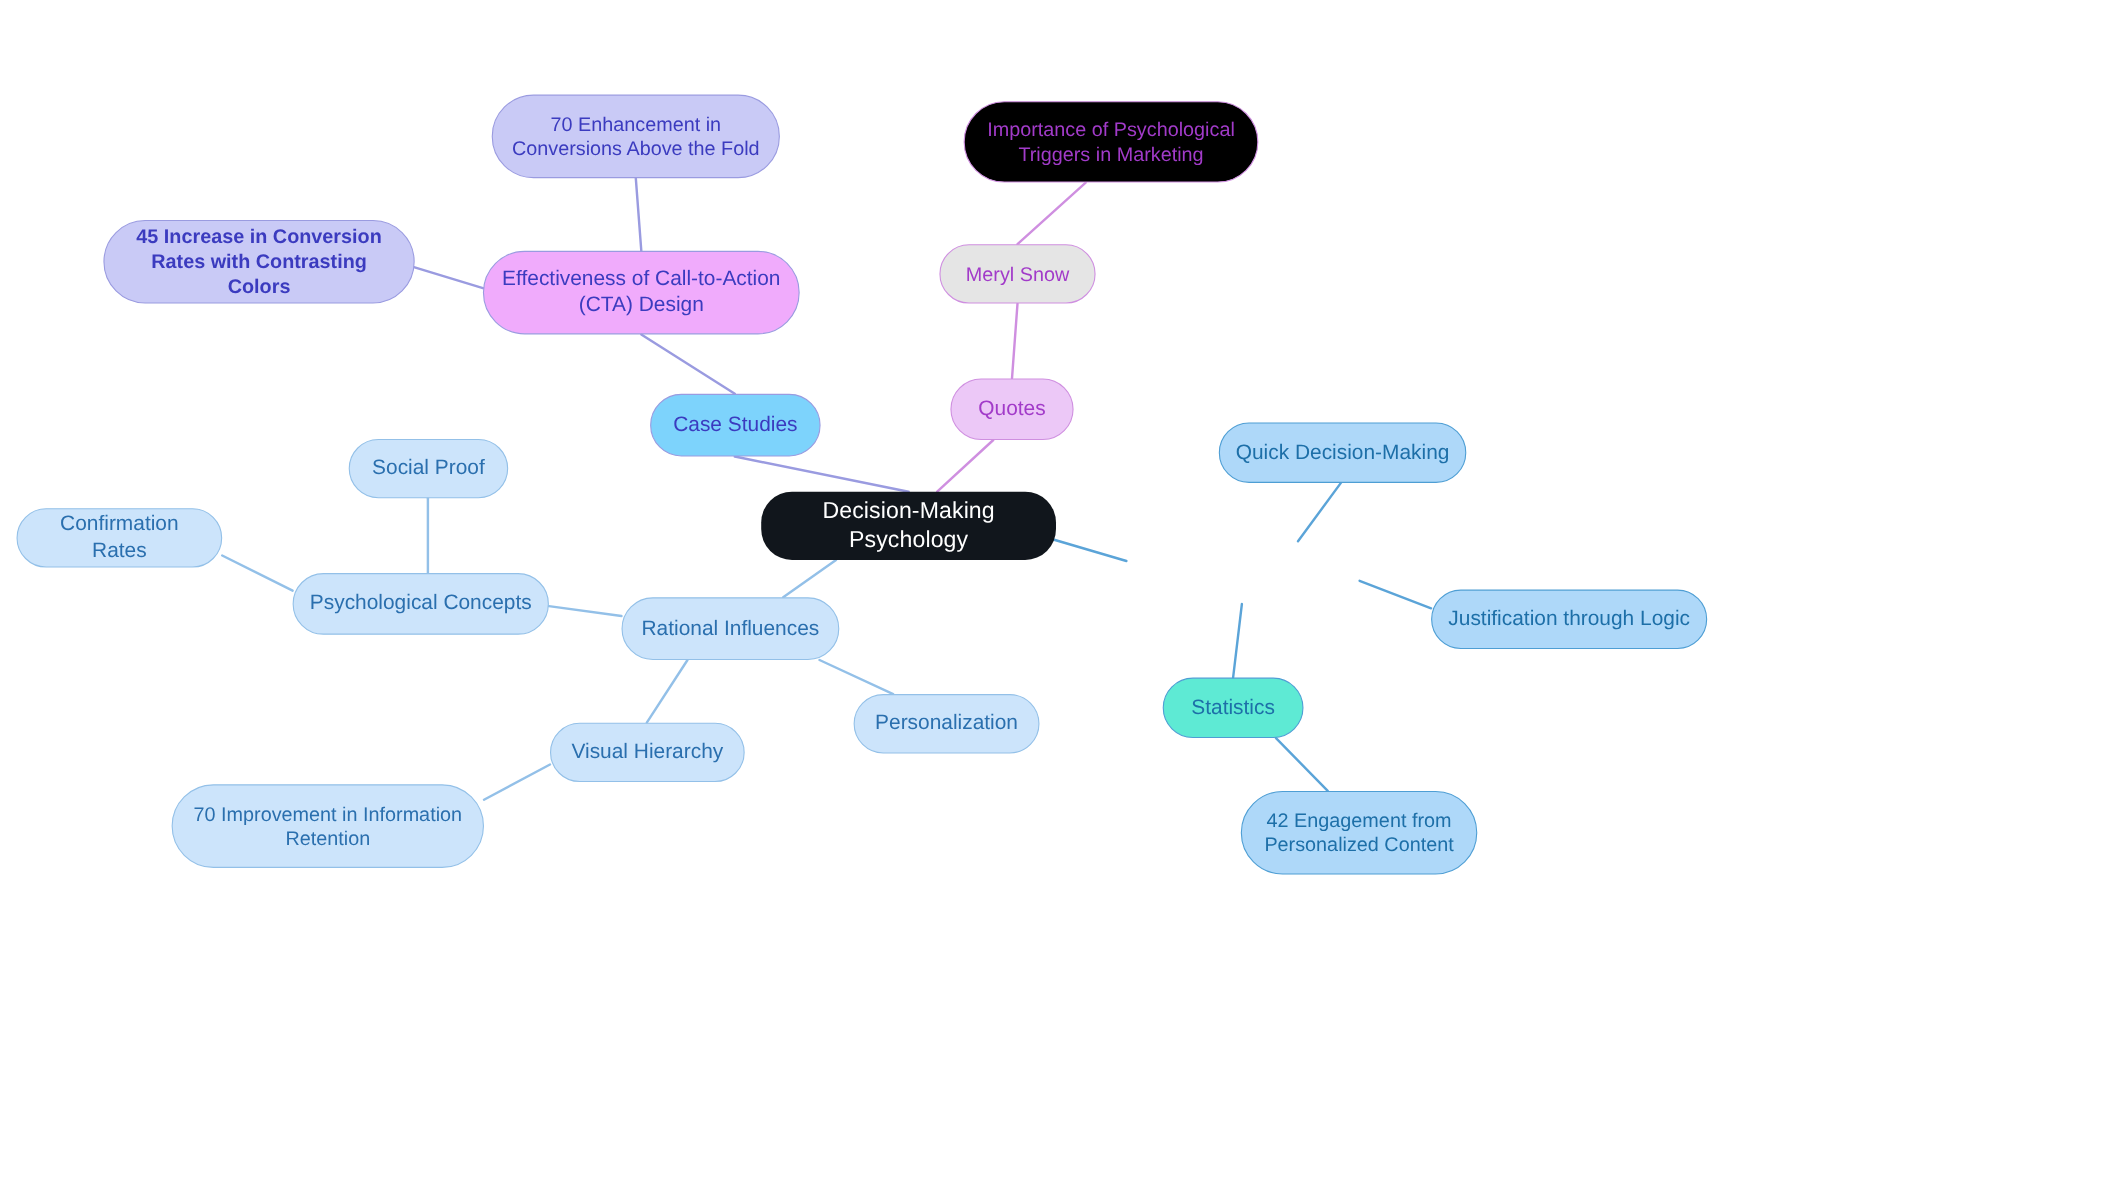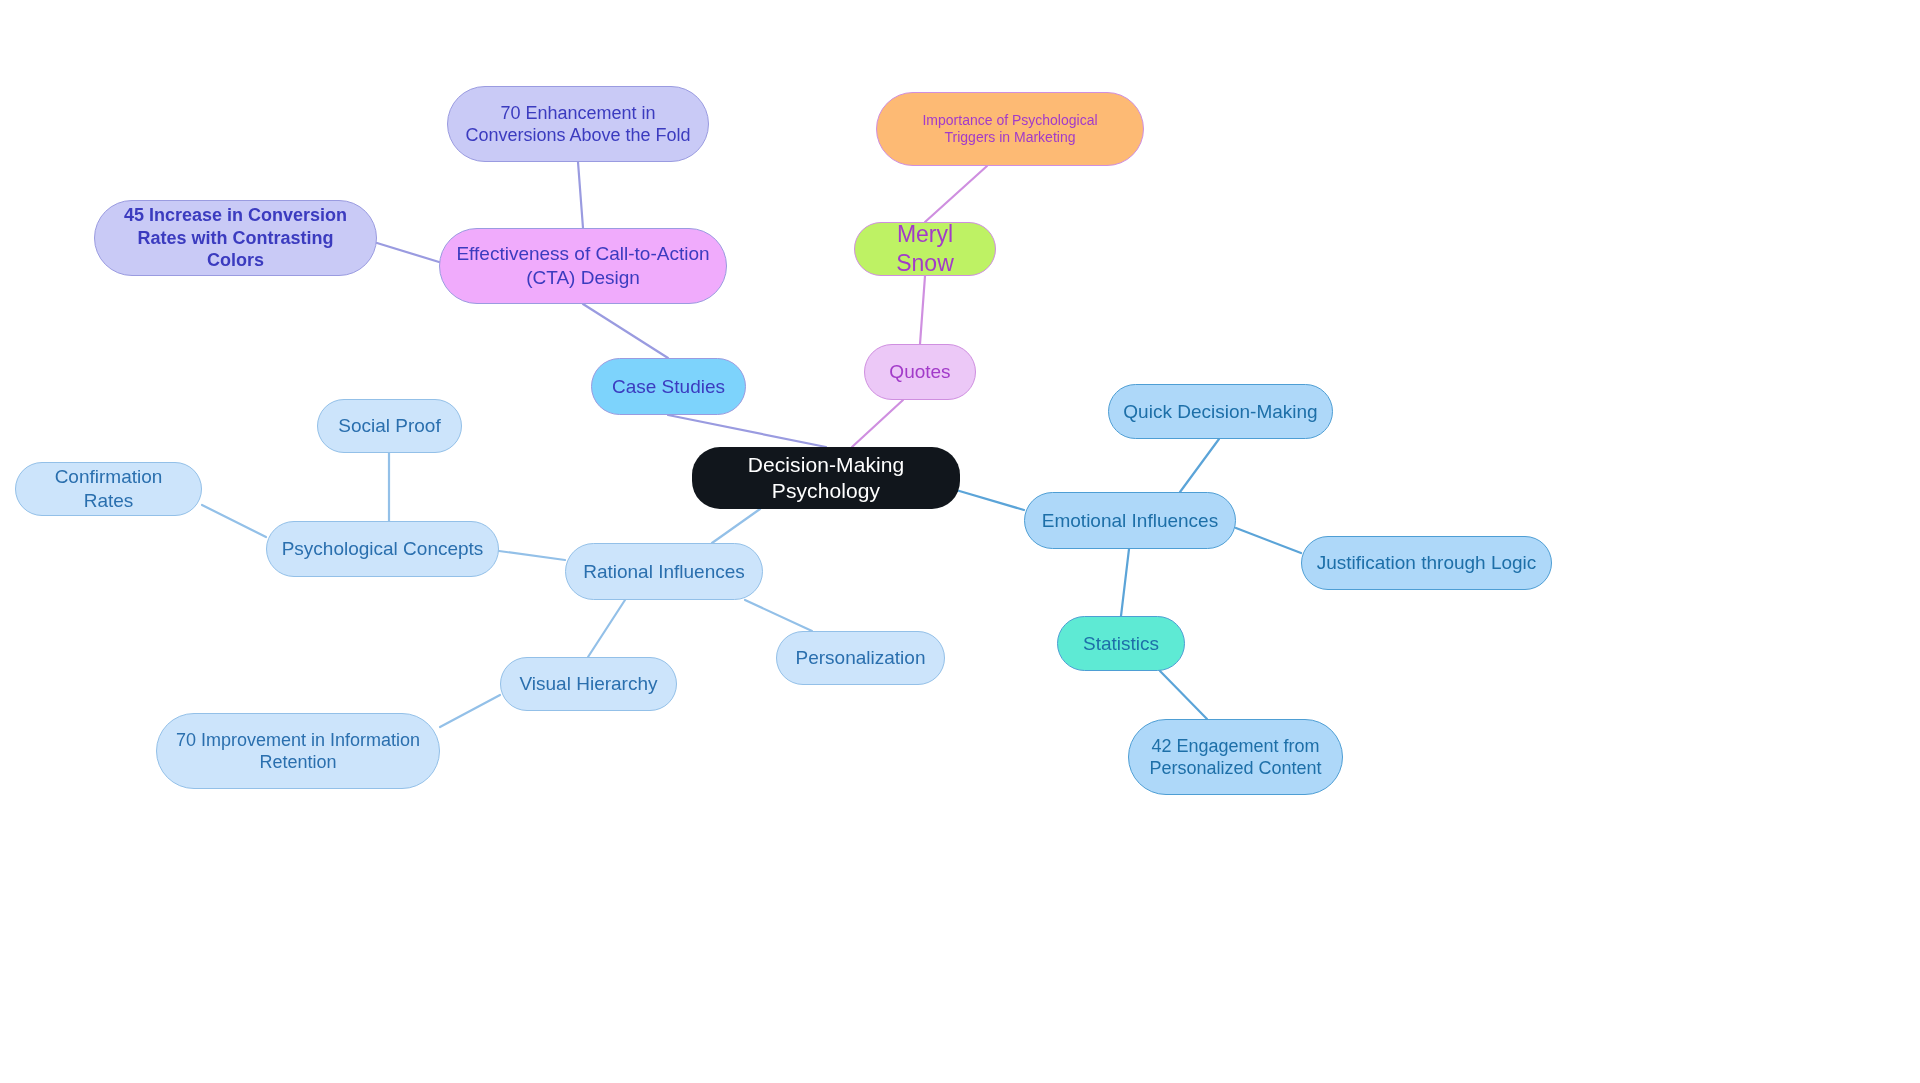--- a/index.html
+++ b/index.html
@@ -81,30 +81,29 @@
     </svg>
 <div class="node node-root" style="left: 692px; top: 447px; width: 268px; height: 62px; background: rgb(17, 22, 28); color: rgb(255, 255, 255); font-size: 21px;"><span class="node-label">Decision-Making Psychology</span></div>
     <div class="node" style="left: 591px; top: 358px; width: 155px; height: 57px; background: #7dd3fc; color: rgb(59, 59, 191); font-size: 19px; border-color: rgb(154, 155, 224);"><span class="node-label">Case Studies</span></div>
     <div class="node" style="left: 439px; top: 228px; width: 288px; height: 76px; background: #f0abfc; color: rgb(59, 59, 191); font-size: 19px; border-color: rgb(154, 155, 224);"><span class="node-label">Effectiveness of Call-to-Action
 (CTA) Design</span></div>
     <div class="node" style="left: 447px; top: 86px; width: 262px; height: 76px; background: rgb(201, 202, 246); color: rgb(59, 59, 191); font-size: 18px; border-color: rgb(154, 155, 224);"><span class="node-label">70 Enhancement in
 Conversions Above the Fold</span></div>
     <div class="node" style="left: 94px; top: 200px; width: 283px; height: 76px; background: rgb(201, 202, 246); color: rgb(59, 59, 191); font-size: 18px; border-color: rgb(154, 155, 224); font-weight: bold;"><span class="node-label">45 Increase in Conversion
 Rates with Contrasting Colors</span></div>
     <div class="node" style="left: 864px; top: 344px; width: 112px; height: 56px; background: rgb(236, 200, 247); color: rgb(162, 59, 201); font-size: 19px; border-color: rgb(207, 143, 224);"><span class="node-label">Quotes</span></div>
-    <div class="node" style="left: 854px; top: 222px; width: 142px; height: 54px; background: #bef264; color: rgb(162, 59, 201); font-size: 23px; border-color: rgb(207, 143, 224);"><span class="node-label">Meryl Snow</span></div>
-    <div class="node" style="left: 876px; top: 92px; width: 268px; height: 74px; background: #fdba74; color: rgb(162, 59, 201); font-size: 14px; border-color: rgb(207, 143, 224);"><span class="node-label">Importance of Psychological
+    <div class="node" style="left: 854px; top: 222px; width: 142px; height: 54px; background: #e5e5e5; color: rgb(162, 59, 201); font-size: 18px; border-color: rgb(207, 143, 224);"><span class="node-label">Meryl Snow</span></div>
+    <div class="node" style="left: 876px; top: 92px; width: 268px; height: 74px; background: #000000; color: rgb(162, 59, 201); font-size: 18px; border-color: rgb(207, 143, 224);"><span class="node-label">Importance of Psychological
 Triggers in Marketing</span></div>
     <div class="node" style="left: 565px; top: 543px; width: 198px; height: 57px; background: rgb(204, 228, 251); color: rgb(42, 111, 174); font-size: 19px; border-color: rgb(147, 192, 232);"><span class="node-label">Rational Influences</span></div>
     <div class="node" style="left: 266px; top: 521px; width: 233px; height: 56px; background: rgb(204, 228, 251); color: rgb(42, 111, 174); font-size: 19px; border-color: rgb(147, 192, 232);"><span class="node-label">Psychological Concepts</span></div>
     <div class="node" style="left: 317px; top: 399px; width: 145px; height: 54px; background: rgb(204, 228, 251); color: rgb(42, 111, 174); font-size: 19px; border-color: rgb(147, 192, 232);"><span class="node-label">Social Proof</span></div>
     <div class="node" style="left: 15px; top: 462px; width: 187px; height: 54px; background: rgb(204, 228, 251); color: rgb(42, 111, 174); font-size: 19px; border-color: rgb(147, 192, 232);"><span class="node-label">Confirmation Rates</span></div>
     <div class="node" style="left: 500px; top: 657px; width: 177px; height: 54px; background: rgb(204, 228, 251); color: rgb(42, 111, 174); font-size: 19px; border-color: rgb(147, 192, 232);"><span class="node-label">Visual Hierarchy</span></div>
     <div class="node" style="left: 156px; top: 713px; width: 284px; height: 76px; background: rgb(204, 228, 251); color: rgb(42, 111, 174); font-size: 18px; border-color: rgb(147, 192, 232);"><span class="node-label">70 Improvement in Information
 Retention</span></div>
     <div class="node" style="left: 776px; top: 631px; width: 169px; height: 54px; background: rgb(204, 228, 251); color: rgb(42, 111, 174); font-size: 19px; border-color: rgb(147, 192, 232);"><span class="node-label">Personalization</span></div>
-    <div class="node" style="left: 1024px; top: 492px; width: 212px; height: 57px; background: rgb(174, 216, 249); color: rgb(29, 111, 168); font-size: 19px; border-color: rgb(78, 158, 212);"><span class="node-label">Emotional Influences</span></div>
     <div class="node" style="left: 1108px; top: 384px; width: 225px; height: 55px; background: rgb(174, 216, 249); color: rgb(29, 111, 168); font-size: 19px; border-color: rgb(78, 158, 212);"><span class="node-label">Quick Decision-Making</span></div>
     <div class="node" style="left: 1301px; top: 536px; width: 251px; height: 54px; background: rgb(174, 216, 249); color: rgb(29, 111, 168); font-size: 19px; border-color: rgb(78, 158, 212);"><span class="node-label">Justification through Logic</span></div>
     <div class="node" style="left: 1057px; top: 616px; width: 128px; height: 55px; background: #5eead4; color: rgb(29, 111, 168); font-size: 19px; border-color: rgb(78, 158, 212);"><span class="node-label">Statistics</span></div>
     <div class="node" style="left: 1128px; top: 719px; width: 215px; height: 76px; background: rgb(174, 216, 249); color: rgb(29, 111, 168); font-size: 18px; border-color: rgb(78, 158, 212);"><span class="node-label">42 Engagement from
 Personalized Content</span></div>
   </div>
 
 </body></html>

